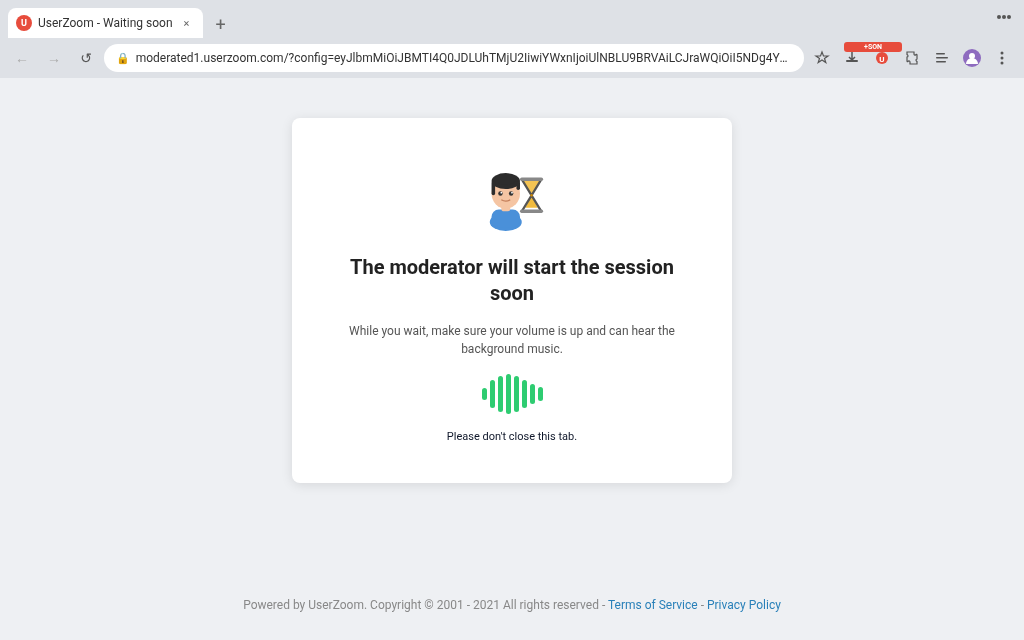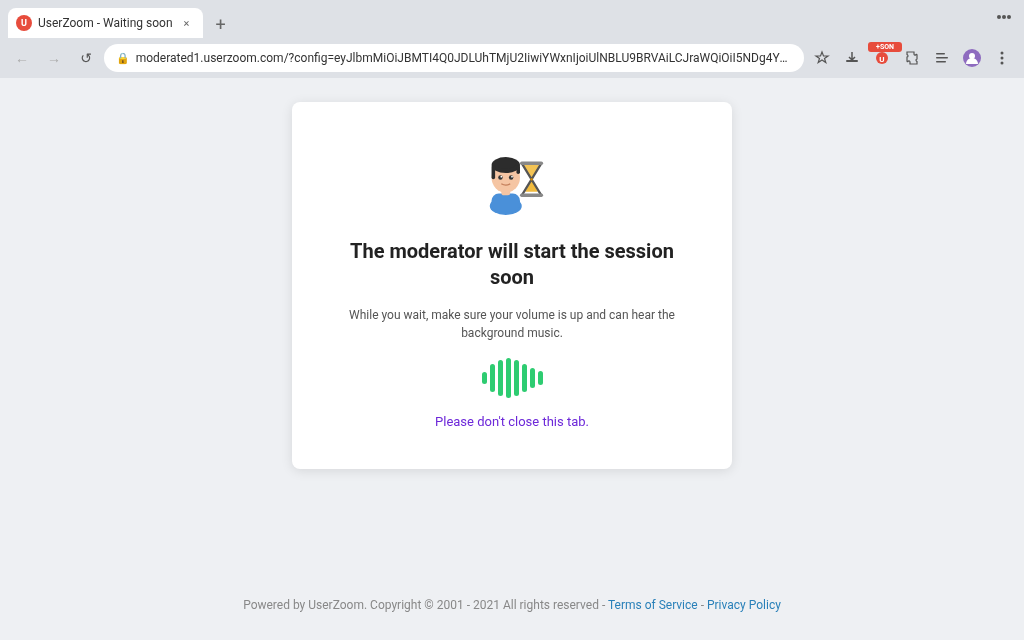--- a/index.html
+++ b/index.html
@@ -199,21 +199,21 @@
     .waiting-card {
       background: #fff;
       border-radius: 8px;
       box-shadow: 0 2px 12px rgba(0,0,0,0.1);
       width: 440px;
       padding: 40px 50px;
       display: flex;
       flex-direction: column;
       align-items: center;
       gap: 16px;
-      margin-top: 4px;
+      margin-top: 20px;
     }
 
     
     .illustration {
       width: 80px;
       height: 80px;
       position: relative;
       display: flex;
       align-items: center;
       justify-content: center;
@@ -263,22 +263,22 @@
     .wave-bar:nth-child(6) { height: 28px; animation-delay: 0.05s; }
     .wave-bar:nth-child(7) { height: 20px; animation-delay: 0s; }
     .wave-bar:nth-child(8) { height: 14px; animation-delay: 0.1s; }
 
     @keyframes wave {
       0%, 100% { transform: scaleY(1); }
       50% { transform: scaleY(0.5); }
     }
 
     .close-tab-text {
-      font-size: 13px;
-      color: #6d28d9;
+      font-size: 11px;
+      color: #0f172a;
       text-align: left;
     }
 
     
     .footer {
       font-size: 12px;
       color: #888;
       text-align: right;
       padding: 8px;
     }
@@ -349,21 +349,21 @@
         </svg>
       </div>
 
       <div style="position:relative; display:flex; align-items:center;">
         <div class="toolbar-icon">
           <svg width="16" height="16" viewBox="0 0 16 16">
             <circle cx="8" cy="8" r="6" fill="#e74c3c"></circle>
             <text x="8" y="12" text-anchor="middle" fill="white" font-size="8" font-weight="bold">U</text>
           </svg>
         </div>
-        <span class="extension-badge" style="font-size:7px; padding:1px 8px; margin-left:-4px; margin-bottom:10px; position:absolute; top:-2px; right:-6px;">+SON</span>
+        <span class="extension-badge" style="font-size:7px; padding:1px 20px; margin-left:-4px; margin-bottom:10px; position:absolute; top:-2px; right:-6px;">+SON</span>
       </div>
 
       <div class="toolbar-icon">
         <svg width="16" height="16" viewBox="0 0 16 16">
           <path d="M6 2h4v2c0 1 1 1.5 1.5 1S13 4 13 5v4c0 0-1 0-1 1s.5 1 1 1.5V14H6v-2c0-1-1-1.5-1.5-1S3 12 3 11V7c0 0 1 0 1-1s-.5-1-1-1.5V2h3z" fill="none" stroke="#555" stroke-width="1.2"></path>
         </svg>
       </div>
 
       <div class="toolbar-icon">
         <svg width="16" height="16" viewBox="0 0 16 16">

